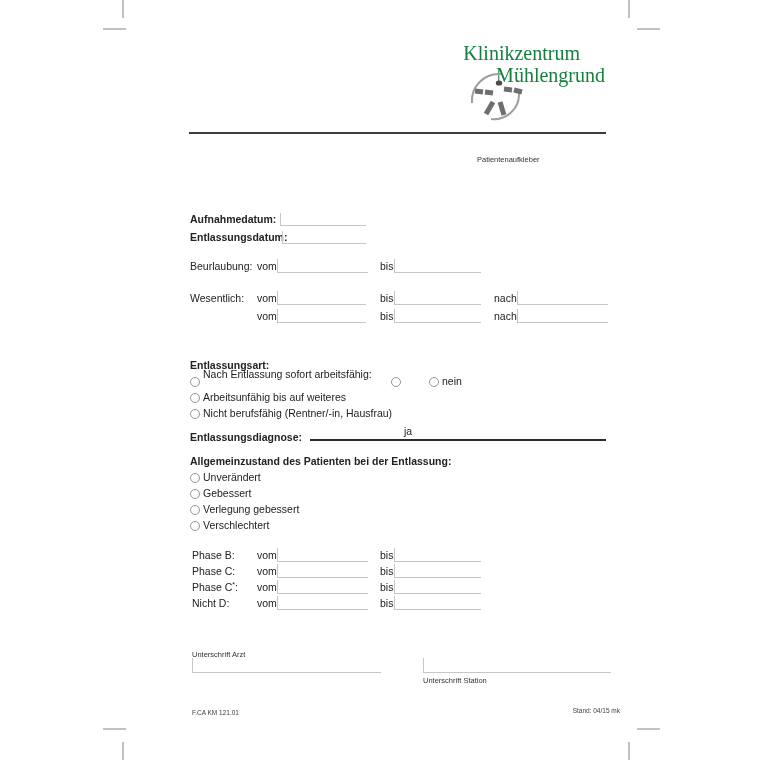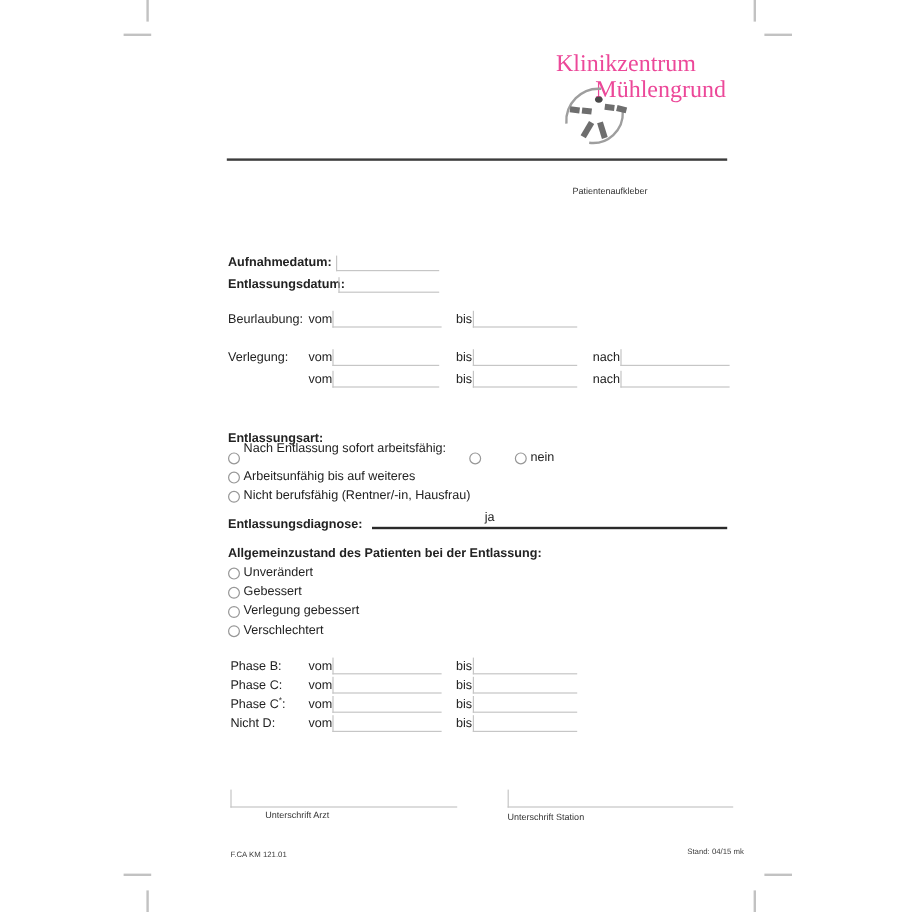--- a/index.html
+++ b/index.html
@@ -19,21 +19,21 @@
   }
   .radio{
     position:absolute;width:8px;height:8px;border:1px solid #979797;
     border-radius:50%;background:#fff;box-sizing:content-box;
   }
   .rule{position:absolute;background:#3c3c3c;}
   .blackline{position:absolute;background:#2a2a2a;}
   .cropmark{position:absolute;background:#c2c2c2;}
   .small{font-size:7.5px;color:#333;}
   .tiny{font-size:6.5px;color:#3d3d3d;line-height:8px;}
-  .brand{font-size:20px;color:#ec4899;line-height:22px;}
+  .brand{font-size:20px;color:#15803d;line-height:22px;}
   sup{font-size:7px;line-height:0;}
 </style>
 </head>
 <body>
 
 <div class="cropmark" style="left:122px;top:0;width:2px;height:18px;"></div>
 <div class="cropmark" style="left:103px;top:28px;width:23px;height:2px;"></div>
 <div class="cropmark" style="left:628px;top:0;width:2px;height:18px;"></div>
 <div class="cropmark" style="left:637px;top:28px;width:23px;height:2px;"></div>
 <div class="cropmark" style="left:103px;top:728px;width:23px;height:2px;"></div>
@@ -63,21 +63,21 @@
 <div class="blank" style="left:280px;top:213px;width:85px;height:12px;"></div>
 <div class="abs bold" style="left:190px;top:231px;">Entlassungsdatum:</div>
 <div class="blank" style="left:282px;top:231px;width:83px;height:12px;"></div>
 
 <div class="abs" style="left:190px;top:260px;">Beurlaubung:</div>
 <div class="abs" style="left:257px;top:260px;">vom</div>
 <div class="blank" style="left:277px;top:259px;width:90px;height:13px;"></div>
 <div class="abs" style="left:380px;top:260px;">bis</div>
 <div class="blank" style="left:394px;top:259px;width:86px;height:13px;"></div>
 
-<div class="abs" style="left:190px;top:292px;">Verlegung:</div>
+<div class="abs" style="left:190px;top:292px;">Wesentlich:</div>
 <div class="abs" style="left:257px;top:292px;">vom</div>
 <div class="blank" style="left:277px;top:291px;width:88px;height:13px;"></div>
 <div class="abs" style="left:380px;top:292px;">bis</div>
 <div class="blank" style="left:394px;top:291px;width:86px;height:13px;"></div>
 <div class="abs" style="left:494px;top:292px;">nach</div>
 <div class="blank" style="left:517px;top:291px;width:90px;height:13px;"></div>
 
 <div class="abs" style="left:257px;top:310px;">vom</div>
 <div class="blank" style="left:277px;top:309px;width:88px;height:13px;"></div>
 <div class="abs" style="left:380px;top:310px;">bis</div>
@@ -132,18 +132,18 @@
 <div class="abs" style="left:380px;top:581px;">bis</div>
 <div class="blank" style="left:394px;top:580px;width:86px;height:13px;"></div>
 
 <div class="abs" style="left:192px;top:597px;">Nicht D:</div>
 <div class="abs" style="left:257px;top:597px;">vom</div>
 <div class="blank" style="left:277px;top:596px;width:90px;height:13px;"></div>
 <div class="abs" style="left:380px;top:597px;">bis</div>
 <div class="blank" style="left:394px;top:596px;width:86px;height:13px;"></div>
 
 <div class="blank" style="left:192px;top:658px;width:188px;height:14px;"></div>
-<div class="abs small" style="left:192px;top:673px;margin-left:29px;">Unterschrift Arzt</div>
+<div class="abs small" style="left:192px;top:648px;">Unterschrift Arzt</div>
 <div class="blank" style="left:423px;top:658px;width:187px;height:14px;"></div>
 <div class="abs small" style="left:423px;top:674px;">Unterschrift Station</div>
 
 <div class="abs tiny" style="left:192px;top:709px;">F.CA KM 121.01</div>
 <div class="abs tiny" style="left:545px;top:707px;width:75px;text-align:right;">Stand: 04/15 mk</div>
 
 </body></html>

